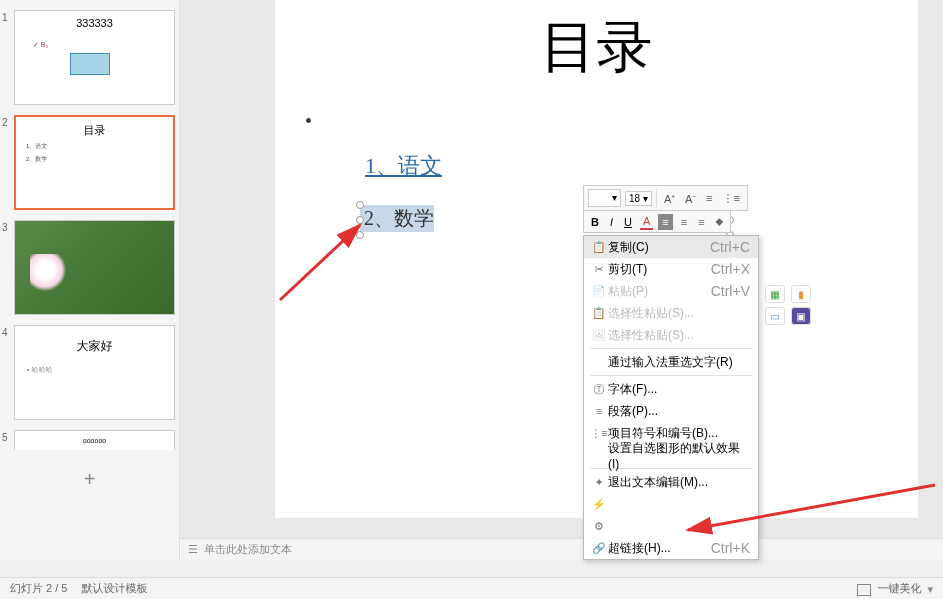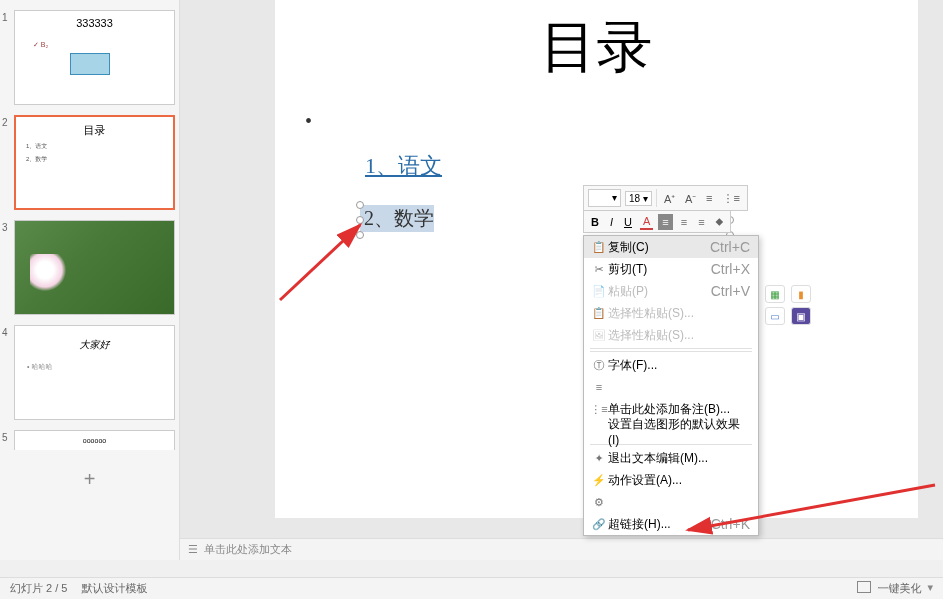--- a/index.html
+++ b/index.html
@@ -81,23 +81,22 @@
     .thumb-3-flower {
       position: absolute;
       left: 15px;
       bottom: 20px;
       width: 50px;
       height: 40px;
       background: radial-gradient(circle at 30% 40%, #fff 20%, #f4d4e4 40%, transparent 50%);
     }
     .thumb-4-title {
       text-align: center;
-      font-size: 10px;
+      font-size: 12px;
       margin-top: 12px;
-      font-style: italic;
     }
     .thumb-4-text {
       font-size: 7px;
       color: #888;
       margin-left: 12px;
       margin-top: 10px;
     }
     .add-slide {
       text-align: center;
       font-size: 20px;
@@ -315,21 +314,21 @@
       height: 22px;
       background: #f4f4f4;
       border-top: 1px solid #ddd;
       display: flex;
       align-items: center;
       padding: 0 10px;
       font-size: 11px;
       color: #666;
     }
     .status-left { display: flex; gap: 14px; }
-    .status-right { margin-left: auto; display: flex; align-items: flex-start; gap: 6px; font-family: Liberation Serif, serif; }
+    .status-right { margin-left: auto; display: flex; align-items: flex-end; gap: 6px; font-family: Liberation Serif, serif; }
     .beautify-icon {
       width: 14px;
       height: 12px;
       border: 1px solid #888;
       display: inline-block;
       position: relative;
     }
     
     .arrow {
       position: absolute;
@@ -449,44 +448,48 @@
           </div>
           <div class="menu-item disabled">
             <span class="menu-icon">📋</span>
             <span class="menu-label">选择性粘贴(S)...</span>
           </div>
           <div class="menu-item disabled">
             <span class="menu-icon">🖼</span>
             <span class="menu-label">选择性粘贴(S)...</span>
           </div>
           <div class="menu-sep"></div>
+          <div class="menu-item">
+            <span class="menu-icon"></span>
+            <span class="menu-label">通过输入法重选文字(R)</span>
+          </div>
           <div class="menu-sep"></div>
           <div class="menu-item">
             <span class="menu-icon">Ⓣ</span>
             <span class="menu-label">字体(F)...</span>
           </div>
           <div class="menu-item">
             <span class="menu-icon">≡</span>
+            <span class="menu-label">段落(P)...</span>
           </div>
           <div class="menu-item">
             <span class="menu-icon">⋮≡</span>
-            <span class="menu-label">单击此处添加备注(B)...</span>
+            <span class="menu-label">项目符号和编号(B)...</span>
           </div>
           <div class="menu-item">
             <span class="menu-icon"></span>
             <span class="menu-label">设置自选图形的默认效果(I)</span>
           </div>
           <div class="menu-sep"></div>
           <div class="menu-item">
             <span class="menu-icon">✦</span>
             <span class="menu-label">退出文本编辑(M)...</span>
           </div>
           <div class="menu-item">
             <span class="menu-icon">⚡</span>
-            <span class="menu-label">动作设置(A)...</span>
           </div>
           <div class="menu-item">
             <span class="menu-icon">⚙</span>
           </div>
           <div class="menu-item">
             <span class="menu-icon">🔗</span>
             <span class="menu-label">超链接(H)...</span>
             <span class="menu-shortcut">Ctrl+K</span>
           </div>
         </div>

